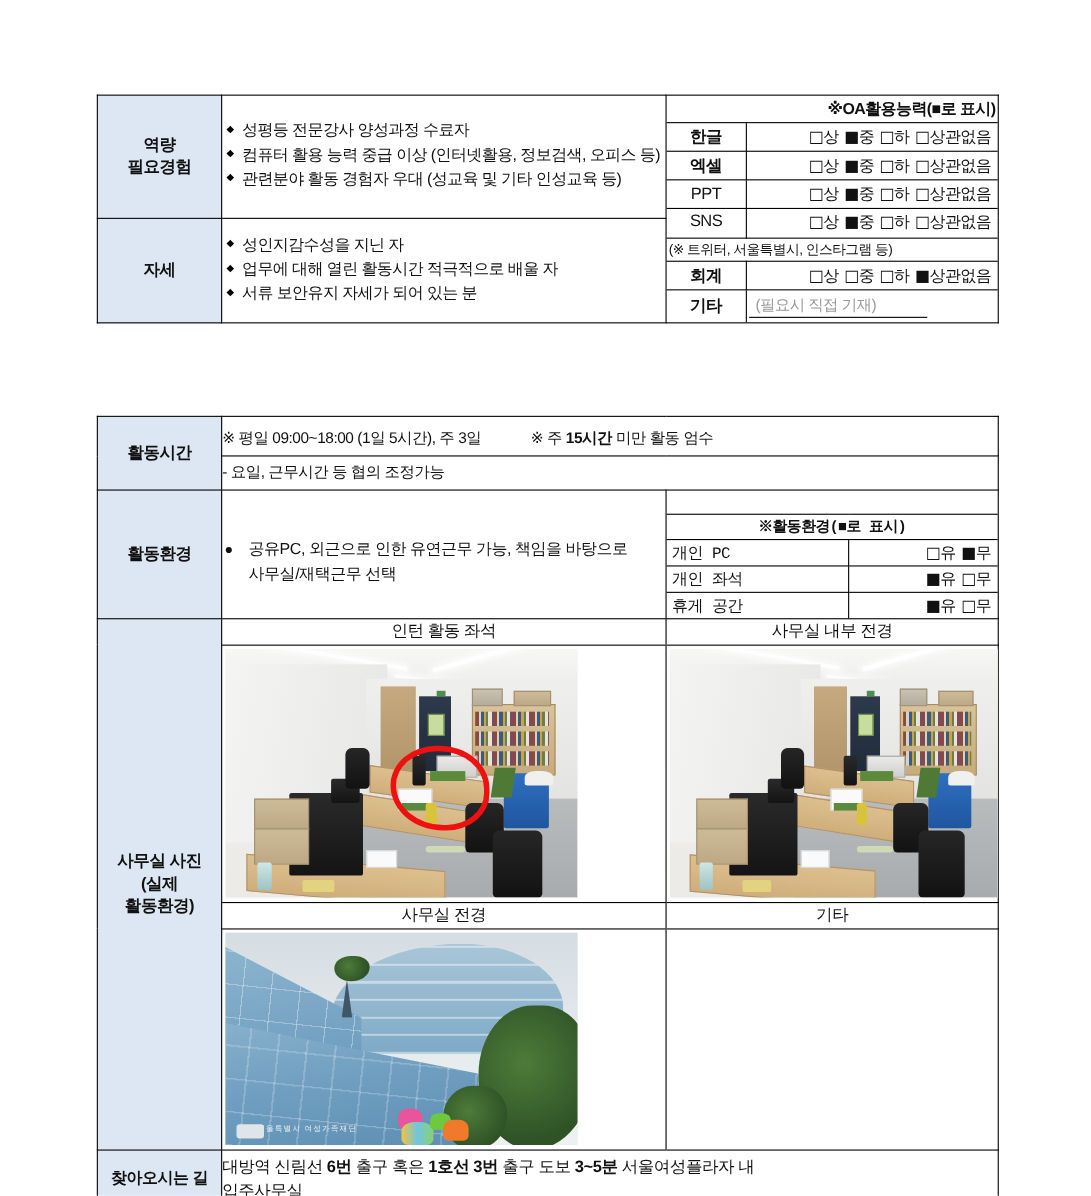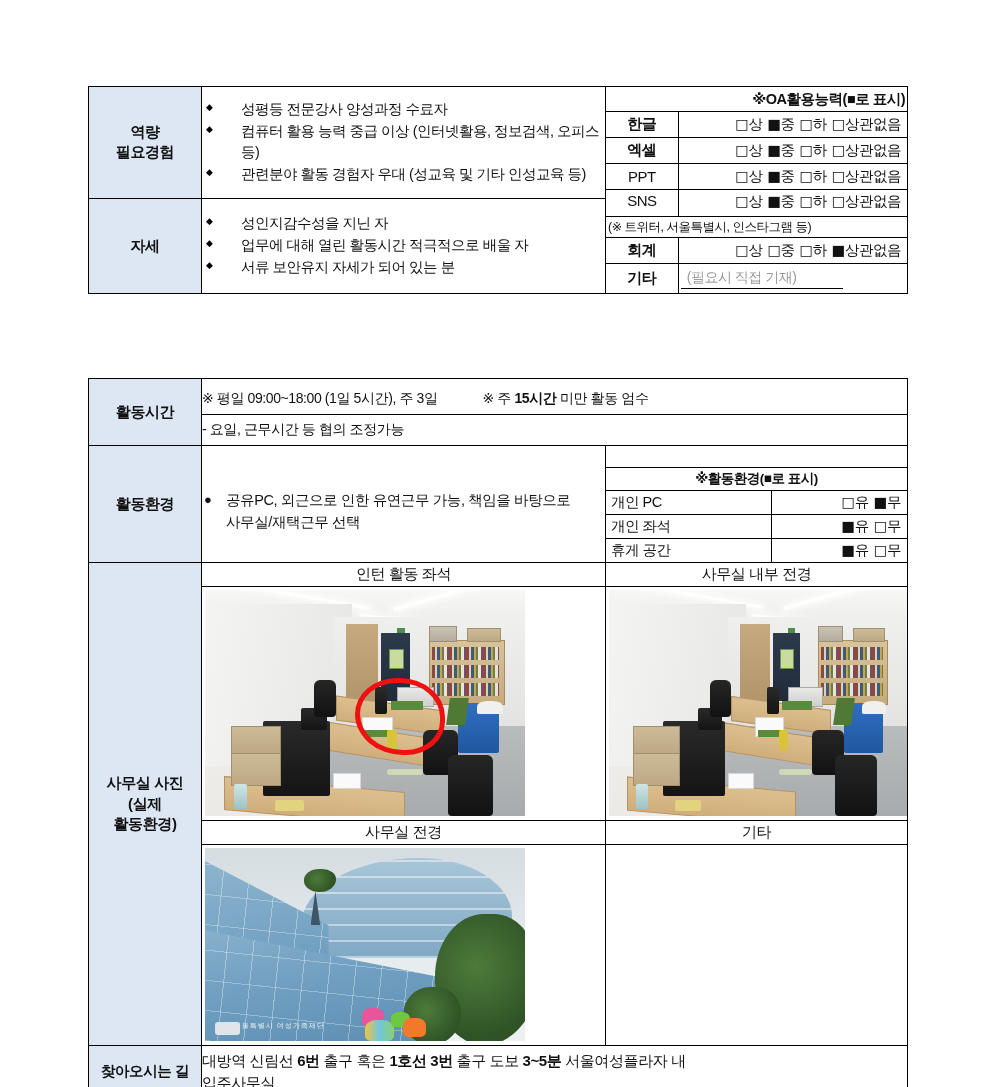--- a/index.html
+++ b/index.html
@@ -73,21 +73,21 @@
   }
   .nb { border: none !important; }
 
   ul.bullets {
     margin: 0;
     padding: 0;
     list-style: none;
   }
   ul.bullets li {
     position: relative;
-    padding-left: 39px;
+    padding-left: 18px;
     margin: 0 0 1px 0;
     font-size: 14.5px;
     line-height: 1.45;
     letter-spacing: -0.5px;
   }
   ul.bullets li::before {
     content: "\25C6";
     position: absolute;
     left: 4px;
     top: 0px;
@@ -154,21 +154,21 @@
     table-layout: fixed;
     width: 100%;
     height: 100%;
     font-size: 14px;
   }
   table.env td {
     border: 1px solid #000;
     padding: 1px 3px;
     letter-spacing: -0.5px;
   }
-  table.env td.edge-l { border-left: none; }
+  table.env td.edge-l { border-left: none; font-family: Liberation Mono, monospace; }
   table.env td.edge-r { border-right: none; }
   table.env td.edge-b { border-bottom: none; }
   .env-title { text-align: center; font-weight: bold; font-size: 13.5px; }
   .env-name { font-size: 14.5px; padding-left: 5px !important; white-space: nowrap;}
   .env-opts { text-align: right; padding-right: 6px !important; white-space: nowrap; font-size: 14.5px;}
 
   
   .photo-head {
     text-align: center;
     font-size: 15px;

